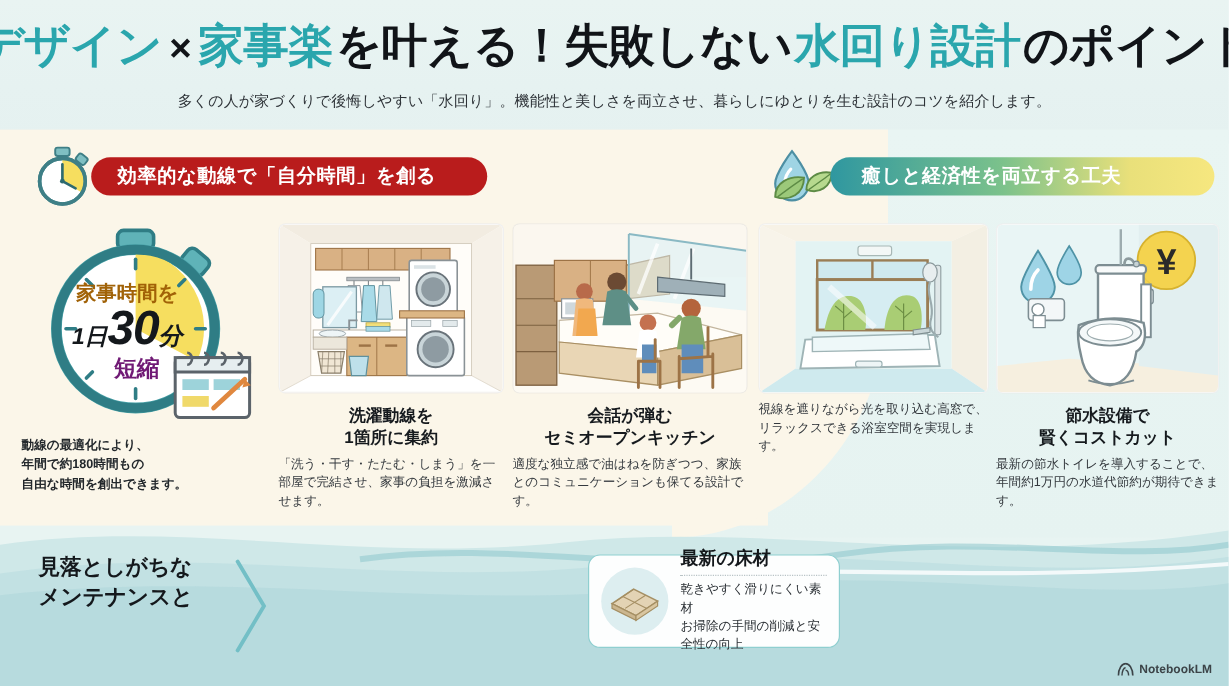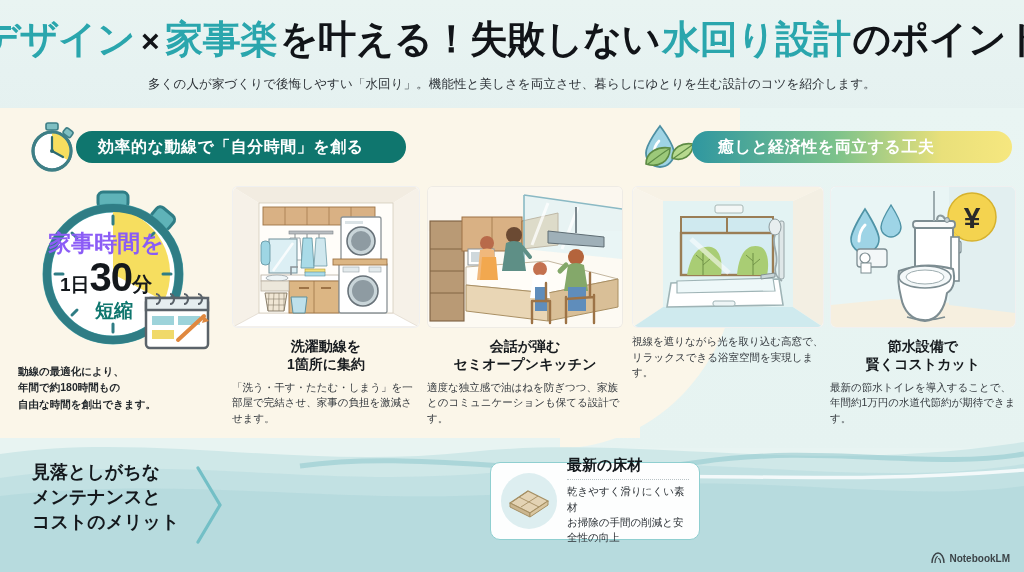--- a/index.html
+++ b/index.html
@@ -73,21 +73,21 @@
     font-size: 12.5px; color: #2e3338; letter-spacing: 0.1px;
   }
 
   
   .sec-head { position: absolute; display: flex; align-items: center; }
   .sec-pill {
     height: 32px; display: flex; align-items: center;
     padding: 0 22px; border-radius: 18px;
     color: #fff; font-size: 16px; font-weight: 700; letter-spacing: 0.5px;
   }
-  .pill-left { background: #0f766e; text-align: center; }
+  .pill-left { background: #b91c1c; text-align: center; }
   .pill-right { background: linear-gradient(90deg,#2f97a0 0%, #7cc28b 45%, #e9e07a 78%, #f6e77f 100%); padding-left: 26px; }
 
   
   .card { position: absolute; text-align: center; }
   .card-img {
     border-radius: 6px; overflow: hidden; background: #fff;
     border: 1px solid rgba(0,0,0,0.06);
   }
   .card-title {
     font-size: 14px; font-weight: 800; color: #161a1e;
@@ -213,27 +213,27 @@
         <path d="M166,104 a4,5 0 0,1 0,10" fill="none" stroke="#5b636a" stroke-width="2.2"></path>
         <path d="M180,104 a4,5 0 0,1 0,10" fill="none" stroke="#5b636a" stroke-width="2.2"></path>
         <rect x="134" y="126" width="22" height="9" fill="#9dd3da"></rect>
         <rect x="160" y="126" width="22" height="9" fill="#9dd3da"></rect>
         <rect x="134" y="140" width="22" height="9" fill="#f0d96a"></rect>
         <path d="M160,150 L186,126" stroke="#e0883f" stroke-width="4" stroke-linecap="round"></path>
         <path d="M186,126 l-2,7 l7,-2 z" fill="#e0883f"></path>
       </g>
     </svg>
     <div style="position:absolute; left:0; top:0; width:192px; height:168px; display:flex; flex-direction:column; align-items:center; justify-content:center; pointer-events:none;">
-      <div style="font-size:23px; font-weight:800; color:#8b5cf6; margin-top:4px; margin-right:16px;">家事時間を</div>
-      <div style="display:flex; align-items:baseline; margin-right:16px; margin-top:-1px;">
+      <div style="font-size:17px; font-weight:800; color:#a16207; margin-top:4px; margin-right:16px;">家事時間を</div>
+      <div style="display:flex; align-items:baseline; margin-right:16px; margin-top:-1px;font-style:italic;">
         <span style="font-size:19px; font-weight:800; color:#14181c;">1日</span>
         <span style="font-size:40px; font-weight:900; color:#14181c; line-height:0.95; letter-spacing:-1px;">30</span>
         <span style="font-size:20px; font-weight:800; color:#14181c;">分</span>
       </div>
-      <div style="font-size:19px; font-weight:800; color:#0f766e; margin-right:0;text-align:right;">短縮</div>
+      <div style="font-size:19px; font-weight:800; color:#701a75; margin-right:0;text-align:right;">短縮</div>
     </div>
   </div>
 
   <div class="stat-caption">
     <div>動線の最適化により、</div>
     <div>年間で約180時間もの</div>
     <div>自由な時間を創出できます。</div>
   </div>
 
   <div class="card" style="left:232px; top:186px; width:188px;">
@@ -447,21 +447,20 @@
     <div class="card-title">
       <div>節水設備で</div>
       <div>賢くコストカット</div>
     </div>
     <div class="card-body">最新の節水トイレを導入することで、年間約1万円の水道代節約が期待できます。</div>
   </div>
 
   <div class="bottom-label">
     <div>見落としがちな</div>
     <div>メンテナンスと</div>
-    <div>コストのメリット</div>
   </div>
 
   <svg class="chevron" width="40" height="86" viewBox="0 0 40 86">
     <path d="M8,6 L30,43 L8,80" fill="none" stroke="#73bfc6" stroke-width="3.2" stroke-linecap="round"></path>
   </svg>
 
 
   <div class="bcard" style="left:490px; top:462px; width:210px;">
     <div class="bcard-ico">
       <svg width="46" height="40" viewBox="0 0 46 40">

